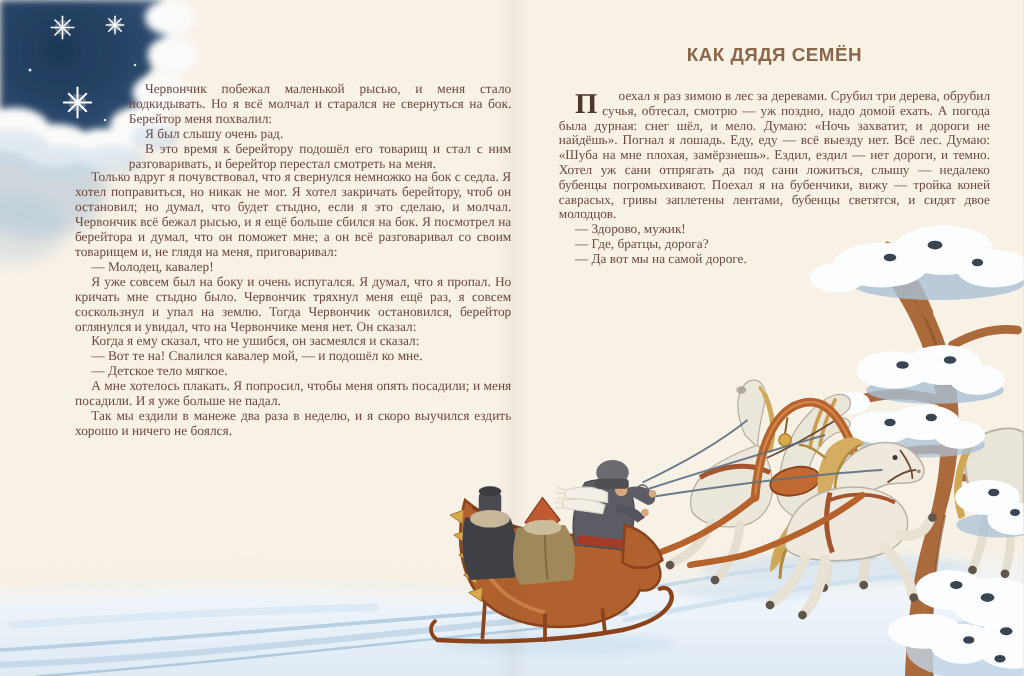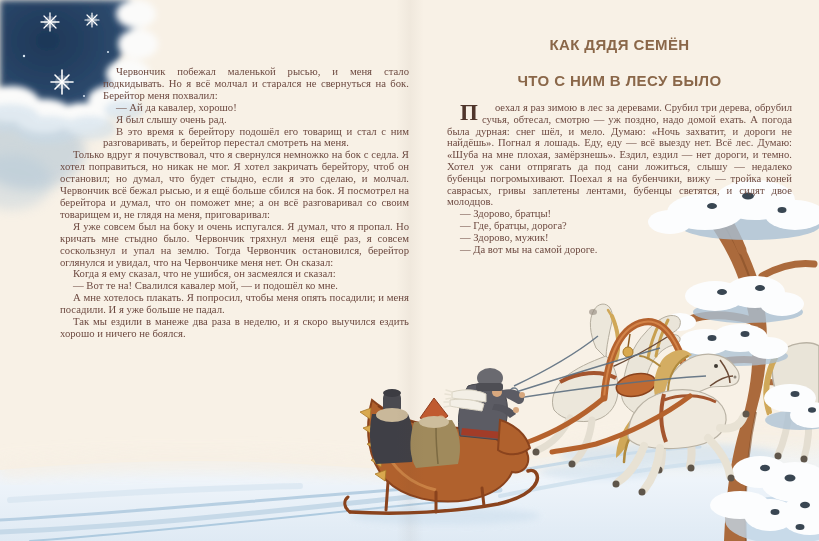--- a/index.html
+++ b/index.html
@@ -17,21 +17,21 @@
   }
   .col-a{margin-left:43px;}
   .page-left p,.page-right p{margin:0;text-indent:13px;}
   .page-right{
     position:absolute;left:447px;top:36px;width:345px;z-index:1;
     color:#6d4a41;font-size:10.6px;line-height:11.8px;text-align:justify;
   }
   .title{
     font-family:"Liberation Sans","DejaVu Sans",sans-serif;
     font-weight:700;font-size:15px;line-height:18px;letter-spacing:.4px;
-    color:#8a6749;text-align:center;margin:0 0 12px 0;
+    color:#8a6749;text-align:center;margin:0 0 0 0;
   }
   .lead{text-indent:0;}
   .dropcap{
     float:left;font-weight:700;color:#4f352b;
     font-size:23px;line-height:20px;margin:1px 4px 0 0;
   }
 </style>
 </head>
 <body>
 
@@ -344,42 +344,41 @@
       <circle cx="108" cy="52" r="1" fill="#dce9f4"></circle>
       <circle cx="84" cy="96" r="1" fill="#dce9f4"></circle>
     </g>
   </svg>
 
   <div class="gutter"></div>
 
   <div class="page-left">
     <div class="col-a">
       <p>Червончик побежал маленькой рысью, и меня стало подкидывать. Но я всё молчал и старался не свернуться на бок. Берейтор меня похвалил:</p>
-      <p>— Ай да кавалер, хорошо!</p>
       <p>Я был слышу очень рад.</p>
       <p>В это время к берейтору подошёл его товарищ и стал с ним разговаривать, и берейтор перестал смотреть на меня.</p>
     </div>
     <div class="col-b">
       <p>Только вдруг я почувствовал, что я свернулся немножко на бок с седла. Я хотел поправиться, но никак не мог. Я хотел закричать берейтору, чтоб он остановил; но думал, что будет стыдно, если я это сделаю, и молчал. Червончик всё бежал рысью, и я ещё больше сбился на бок. Я посмотрел на берейтора и думал, что он поможет мне; а он всё разговаривал со своим товарищем и, не глядя на меня, приговаривал:</p>
+      <p>— Молодец, кавалер!</p>
       <p>Я уже совсем был на боку и очень испугался. Я думал, что я пропал. Но кричать мне стыдно было. Червончик тряхнул меня ещё раз, я совсем соскользнул и упал на землю. Тогда Червончик остановился, берейтор оглянулся и увидал, что на Червончике меня нет. Он сказал:</p>
       <p>Когда я ему сказал, что не ушибся, он засмеялся и сказал:</p>
       <p>— Вот те на! Свалился кавалер мой, — и подошёл ко мне.</p>
+      <p>— Детское тело мягкое.</p>
       <p>А мне хотелось плакать. Я попросил, чтобы меня опять посадили; и меня посадили. И я уже больше не падал.</p>
       <p>Так мы ездили в манеже два раза в неделю, и я скоро выучился ездить хорошо и ничего не боялся.</p>
     </div>
   </div>
 
   <div class="page-right">
     <h1 class="title">
       <span>КАК ДЯДЯ СЕМЁН</span><br>
       <br>
-      <span>ЧТО С НИМ В ЛЕСУ БЫЛО</span>
     </h1>
     <p class="lead">
       <span class="dropcap">П</span><span>оехал я раз зимою в лес за деревами. Срубил три дерева, обрубил сучья, обтесал, смотрю — уж поздно, надо домой ехать. А погода была дурная: снег шёл, и мело. Думаю: «Ночь захватит, и дороги не найдёшь». Погнал я лошадь. Еду, еду — всё выезду нет. Всё лес. Думаю: «Шуба на мне плохая, замёрзнешь». Ездил, ездил — нет дороги, и темно. Хотел уж сани отпрягать да под сани ложиться, слышу — недалеко бубенцы погромыхивают. Поехал я на бубенчики, вижу — тройка коней саврасых, гривы заплетены лентами, бубенцы светятся, и сидят двое молодцов.</span>
     </p>
-    <p>— Здорово, братцы!</p>
+    <p>— Здорово, мужик!</p>
     <p>— Где, братцы, дорога?</p>
-    <p>— Здорово, мужик!</p>
     <p>— Да вот мы на самой дороге.</p>
   </div>
 
 </div>
 
 </body></html>

